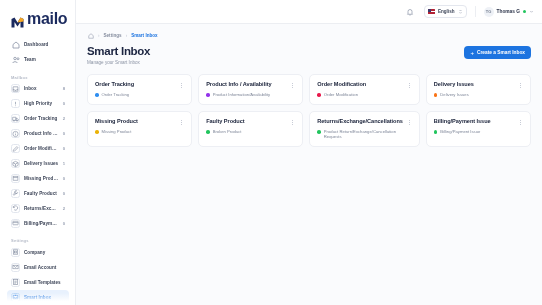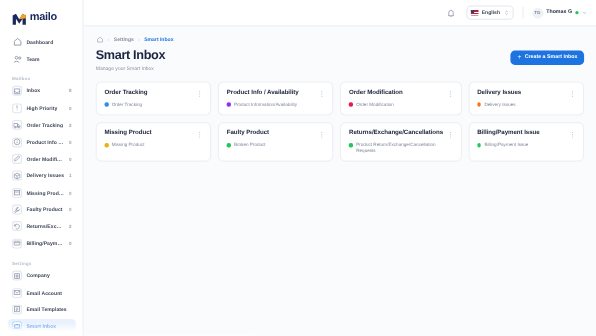--- a/index.html
+++ b/index.html
@@ -15,21 +15,21 @@
   .sidebar {
     width: 76px; height: 305px;
     background: #ffffff;
     border-right: 1px solid #eceef2;
     padding: 7px 6px 0 7px;
     display: flex; flex-direction: column;
     position: relative;
   }
   .logo-row { display: flex; align-items: center; gap: 3px; padding: 3px 0 0 4px; margin-bottom: 10px; }
   .logo-mark { width: 13px; height: 11px; flex: 0 0 auto; }
-  .logo-text { font-size: 10px; font-weight: 700; color: #1b2a5e; letter-spacing: -0.3px; }
+  .logo-text { font-size: 16px; font-weight: 700; color: #1b2a5e; letter-spacing: -0.3px; }
 
   .nav-item {
     display: flex; align-items: center; gap: 4px;
     height: 15px; padding: 0 3px 0 4px;
     border-radius: 4px; cursor: pointer;
     margin-bottom: 1px;
   }
   .nav-icon {
     width: 9px; height: 9px; flex: 0 0 auto;
     display: flex; align-items: center; justify-content: center;

